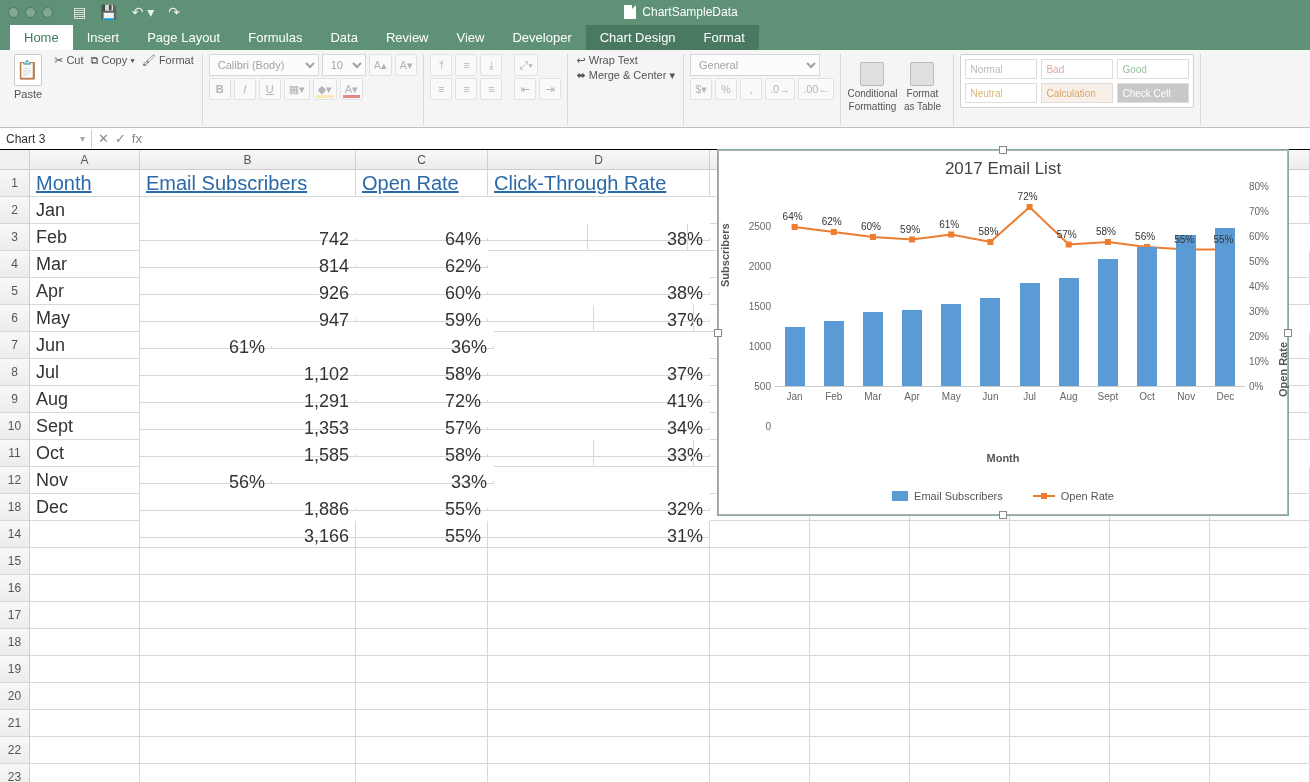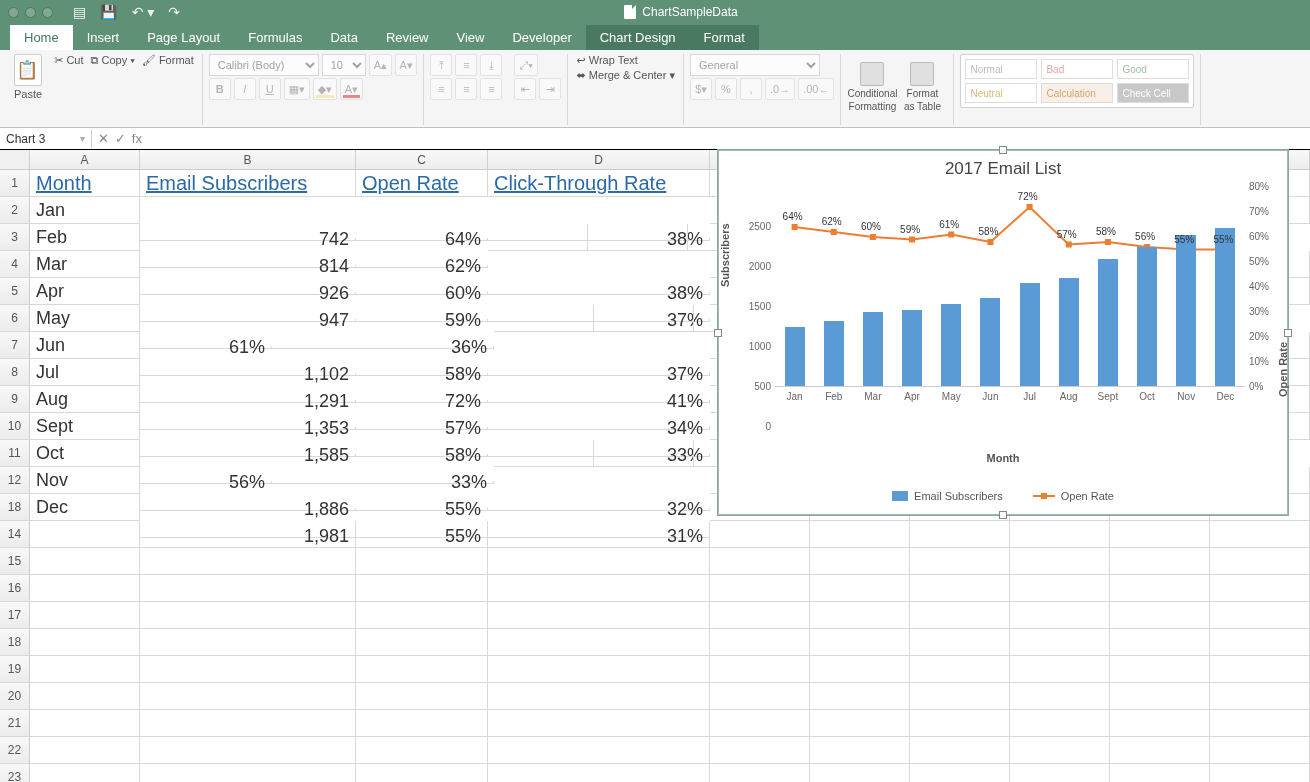--- a/index.html
+++ b/index.html
@@ -399,21 +399,21 @@
         <div class="cell wE"></div>
         <div class="cell wF"></div>
         <div class="cell wG"></div>
         <div class="cell wH"></div>
         <div class="cell wI"></div>
         <div class="cell wJ"></div>
       </div>
       <div class="row">
         <div class="rh">18</div>
         <div class="cell wA">Dec</div>
-        <div class="cell num wB">1,981</div>
+        <div class="cell num wB">3,166</div>
         <div class="cell num wC">55%</div>
         <div class="cell num wD">31%</div>
         <div class="cell wE"></div>
         <div class="cell wF"></div>
         <div class="cell wG"></div>
         <div class="cell wH"></div>
         <div class="cell wI"></div>
         <div class="cell wJ"></div>
       </div>
       <div class="row">

